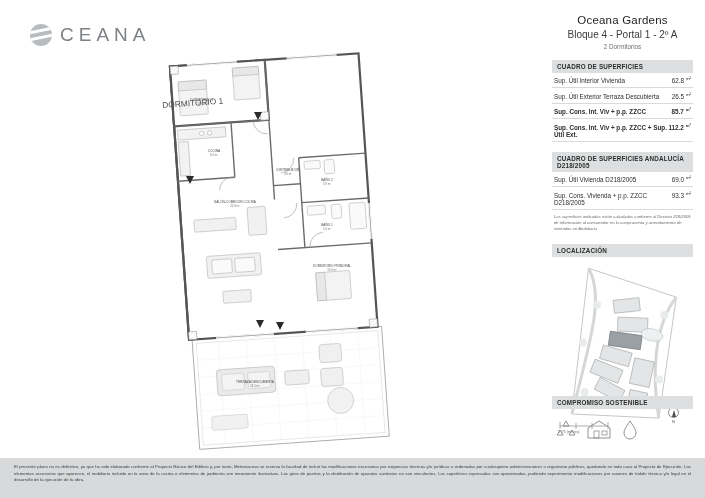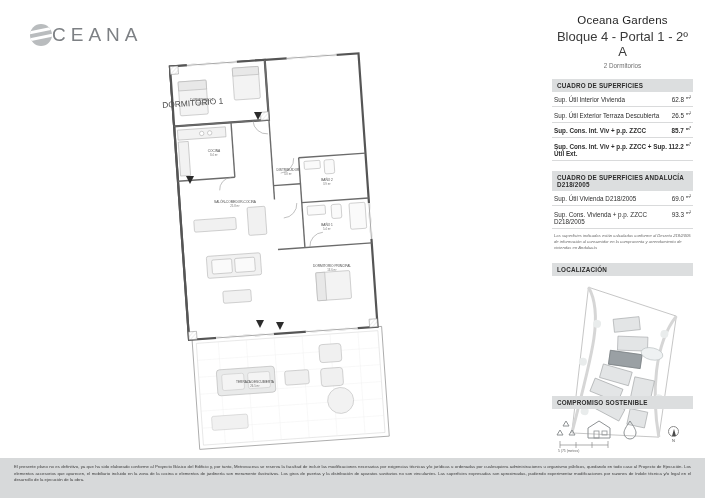--- a/index.html
+++ b/index.html
@@ -15,21 +15,21 @@
 
   
   #plan-area {
     position: absolute; left: 0; top: 0; width: 540px; height: 470px;
     background: #ffffff;
   }
 
   
   #logo {
     position: absolute; left: 30px; top: 24px;
-    display: flex; align-items: center; gap: 0;
+    display: flex; align-items: center; gap: 8px;
   }
   #logo .mark {
     width: 22px; height: 22px; border-radius: 50%;
     background: #b9bcbe;
     position: relative; overflow: hidden;
   }
   #logo .mark::before {
     content:""; position:absolute; left:-2px; top:5px; width:26px; height:3px;
     background:#ffffff; transform: rotate(-12deg);
   }
@@ -49,21 +49,21 @@
   
   #panel {
     position: absolute; right: 0; top: 0; width: 165px; height: 470px;
     padding: 14px 12px 0 12px;
   }
   #panel .title {
     text-align: center; font-size: 11.5px; font-weight: normal; color: #1f1f1f;
     letter-spacing: .2px;
   }
   #panel .subtitle {
-    text-align: center; font-size: 13px; color: #3b3b3b; margin-top: 3px;
+    text-align: center; font-size: 10px; color: #3b3b3b; margin-top: 3px;
   }
   #panel .rooms {
     text-align: center; font-size: 6.3px; color: #6f6f6f; margin-top: 3px;
   }
 
   .sec-head {
     background: #dcdedf; color: #2d2d2d;
     font-size: 6.3px; font-weight: bold; letter-spacing: .2px;
     padding: 3px 5px; margin-top: 10px;
   }

